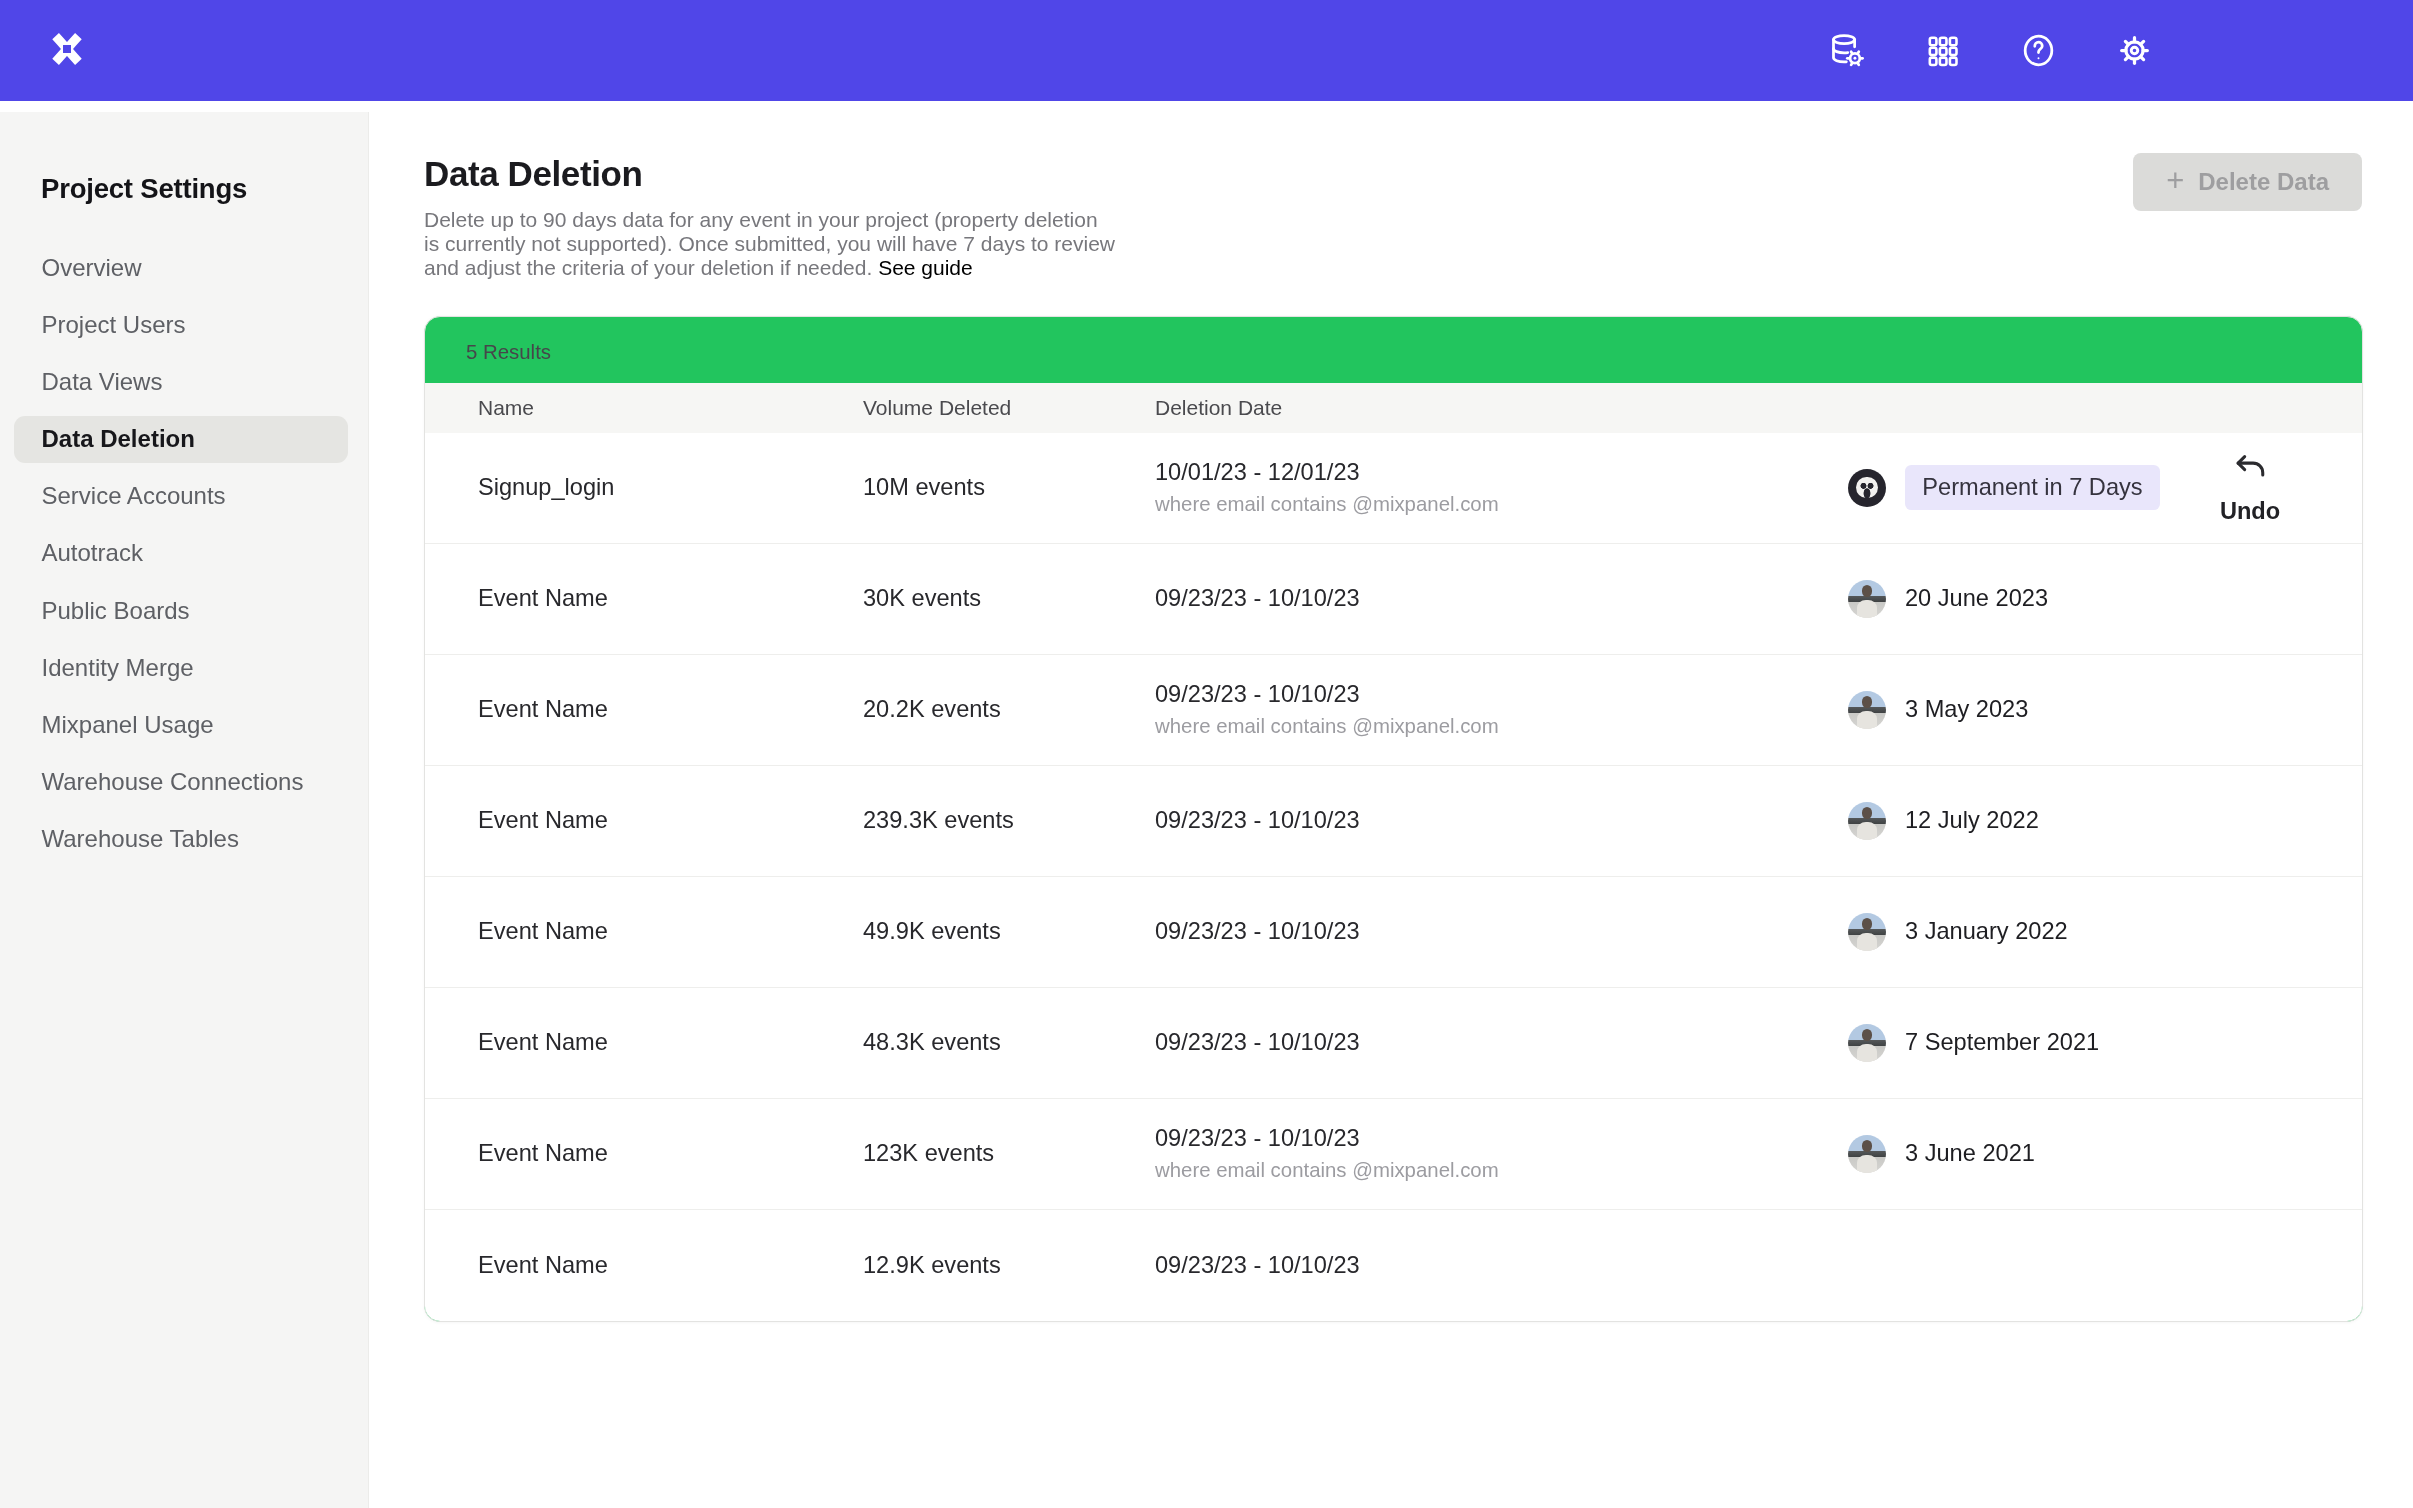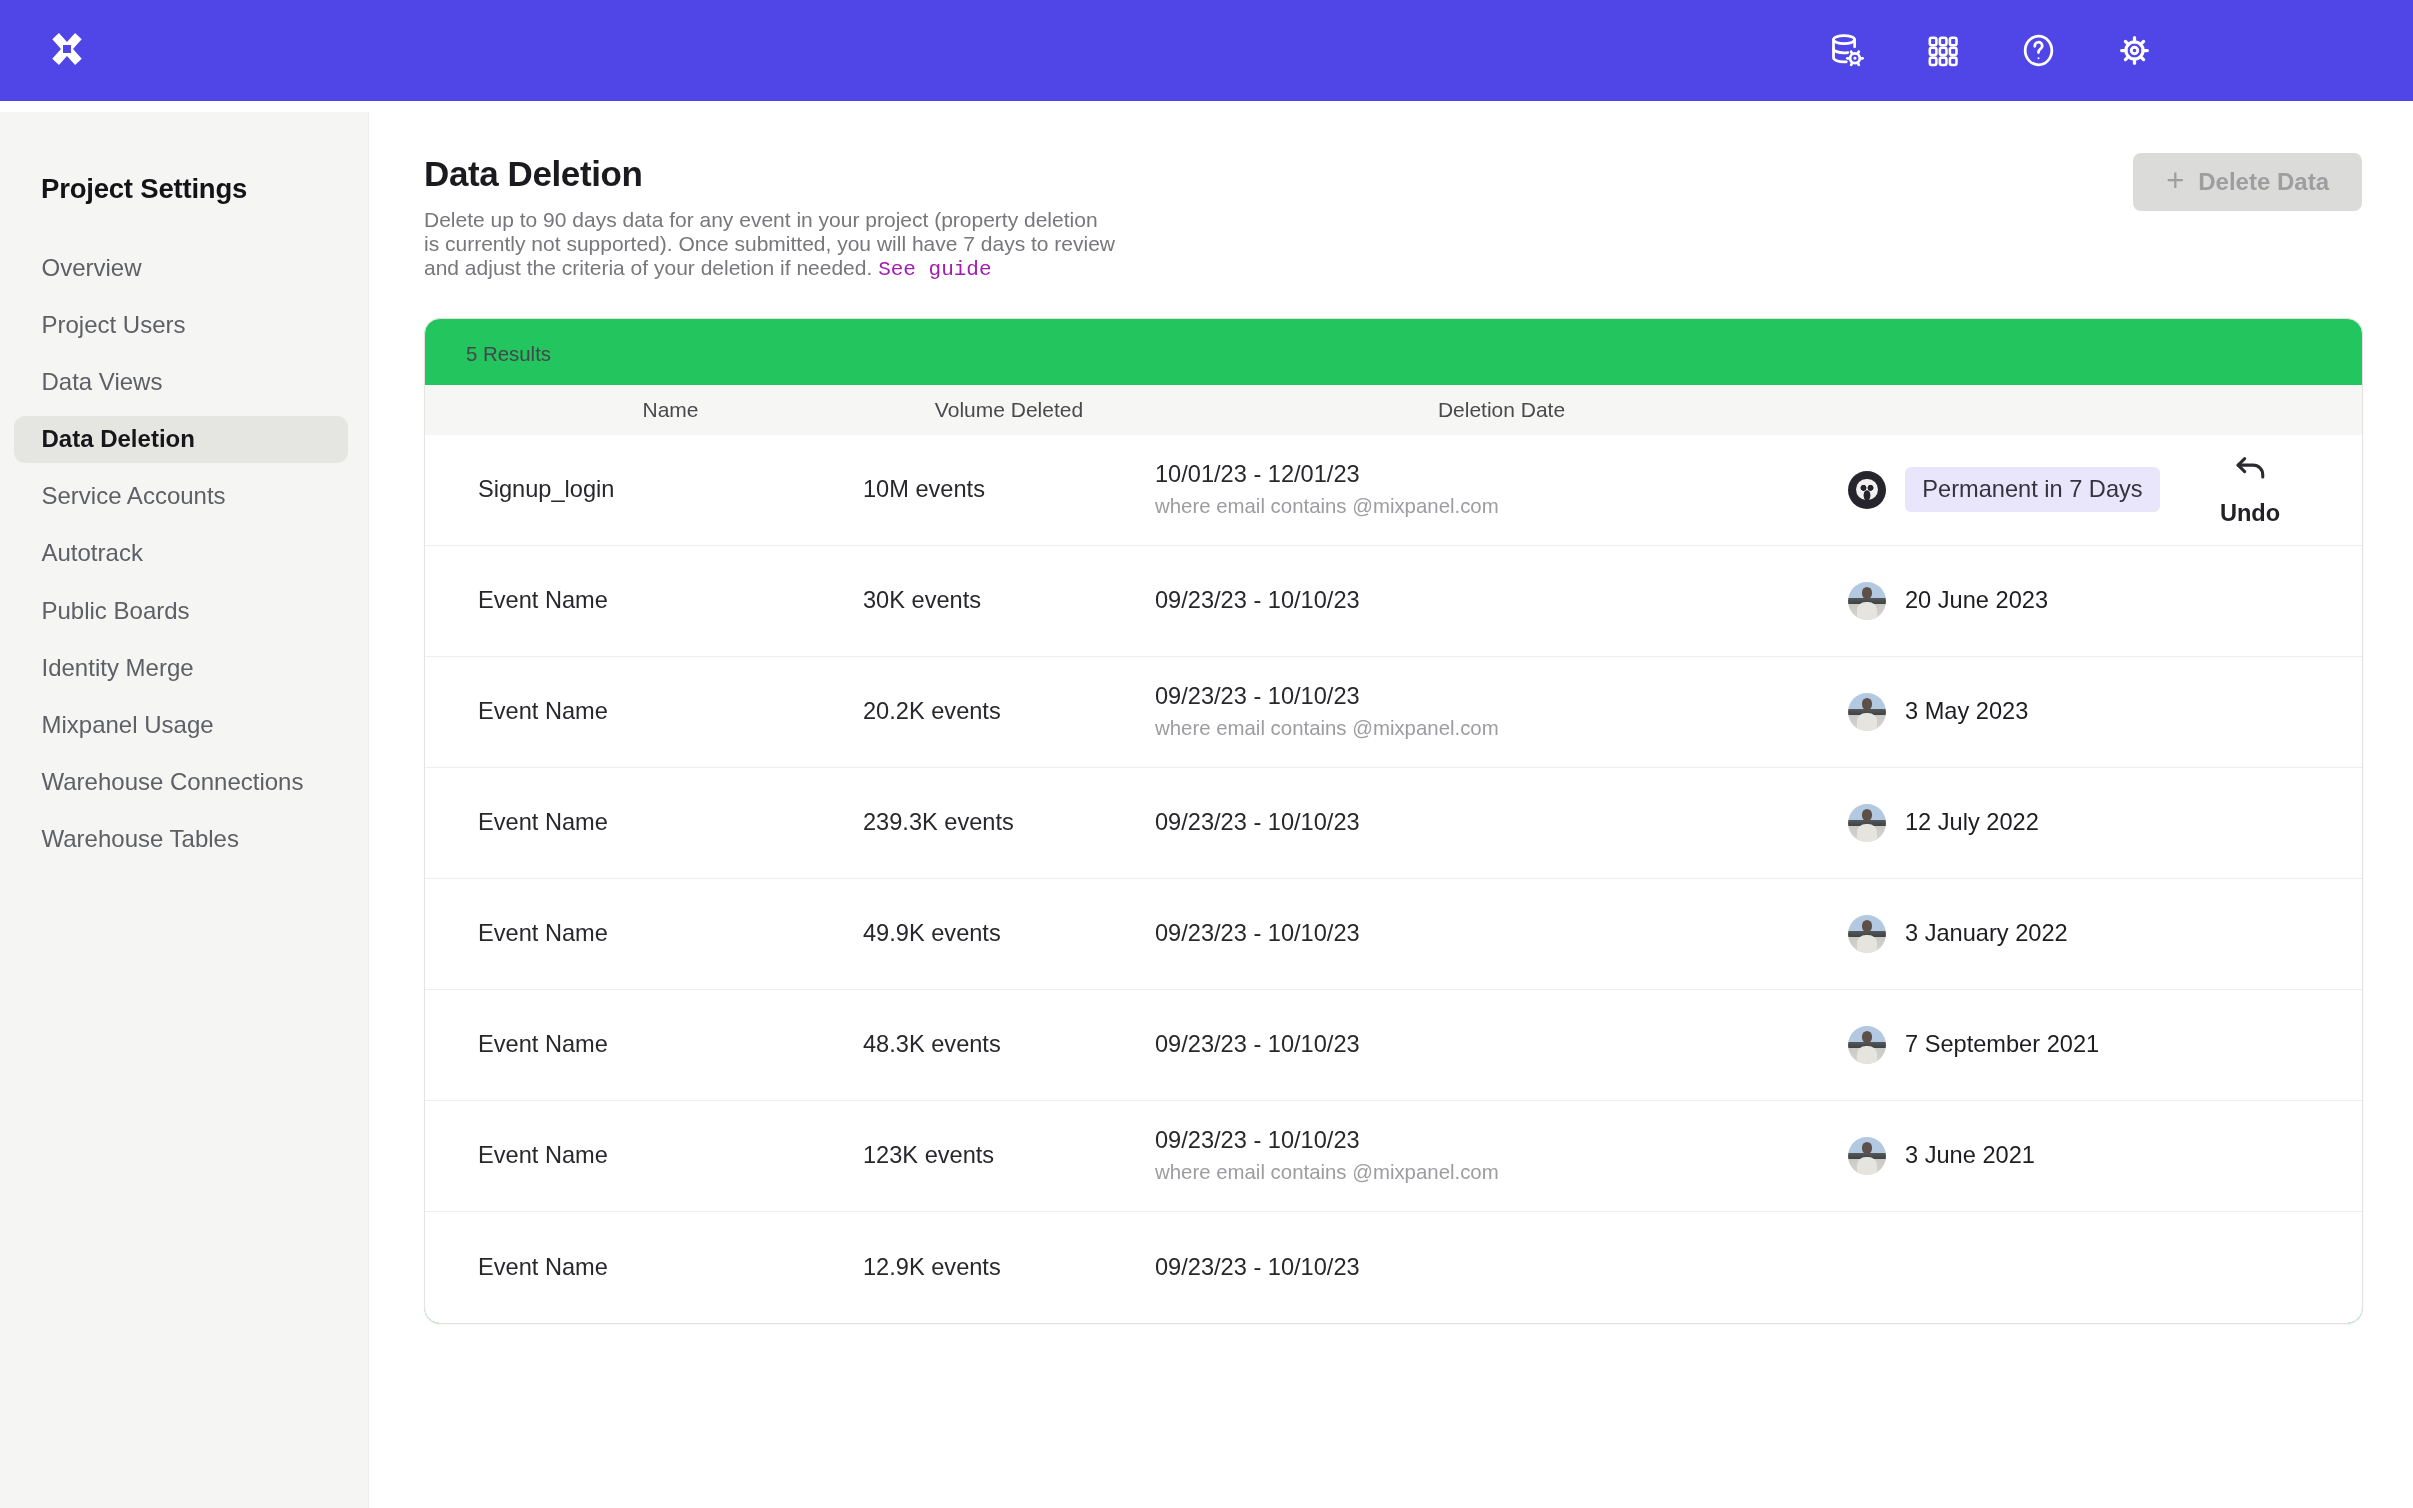--- a/index.html
+++ b/index.html
@@ -24,33 +24,33 @@
   .sidenav { margin-top:39px; display:flex; flex-direction:column; }
   .nav-item { height:47px; margin:0 20.4px 10.2px 14px; padding-left:27.5px; display:flex; align-items:center;
               border-radius:11px; font-size:24px; color:#5E6065; cursor:pointer; white-space:nowrap; }
   .nav-item.active { background:#E5E5E2; color:#17171B; font-weight:700; }
 
   
   .main { position:absolute; top:101px; left:369px; width:2044px; height:1408px; background:#ffffff;
           padding:53px 0 0 55px; }
   .page-title { font-size:35px; font-weight:700; color:#1B1B1F; letter-spacing:-0.4px; }
   .page-desc { margin-top:14px; width:691px; font-size:21px; line-height:24px; color:#77777C; }
-  .see-guide { color:#a21caf; text-decoration:none; cursor:pointer;font-family:Liberation Mono, monospace; }
+  .see-guide { color:#000000; text-decoration:none; cursor:pointer; }
 
   .delete-btn { position:absolute; top:52px; right:51px; height:58px; padding:0 33px; border:none;
                 border-radius:7.9px; background:#DBDBD9; color:#9E9EA0; font-size:24px; font-weight:700;
                 font-family:"Liberation Sans", sans-serif; display:flex; align-items:center; gap:14px; cursor:default; }
   .plus-glyph { font-size:31px; font-weight:400; line-height:1; position:relative; top:-1.6px; }
 
   
   .card { margin:36px 50px 0 0; width:1939px; background:#22c55e; border:1.2px solid #E3E3E1;
           border-radius:16px; box-shadow:0 0.8px 3.1px rgba(0,0,0,0.04); overflow:hidden; }
   .results-bar { padding:23.6px 0 19px 41px; font-size:20.4px; color:#46464A; }
   .thead { display:grid; grid-template-columns:385px 292px 693px 1fr; align-items:center;
-           padding-left:53px; height:50px; background:#F6F6F4; font-size:21px; color:#4A4A4E;text-align:center; }
+           padding-left:53px; height:50px; background:#F6F6F4; font-size:21px; color:#4A4A4E; }
   .trow { display:grid; grid-template-columns:385px 292px 693px 1fr; align-items:center;
           padding-left:53px; min-height:111px; border-bottom:0.8px solid #EEEEEC; background:#ffffff; }
   .trow:last-child { border-bottom:none; }
   .cell-name, .cell-volume { font-size:23.6px; color:#28282C; }
   .cell-criteria { display:flex; flex-direction:column; justify-content:center; }
   .crit-main { font-size:23.6px; color:#28282C; }
   .crit-sub { margin-top:6.3px; font-size:20.4px; color:#9C9CA1; }
   .cell-deletion { display:flex; align-items:center; gap:19px; padding-right:31px; }
 
   .avatar { width:38px; height:38px; border-radius:50%; position:relative; flex:none; overflow:hidden; }

